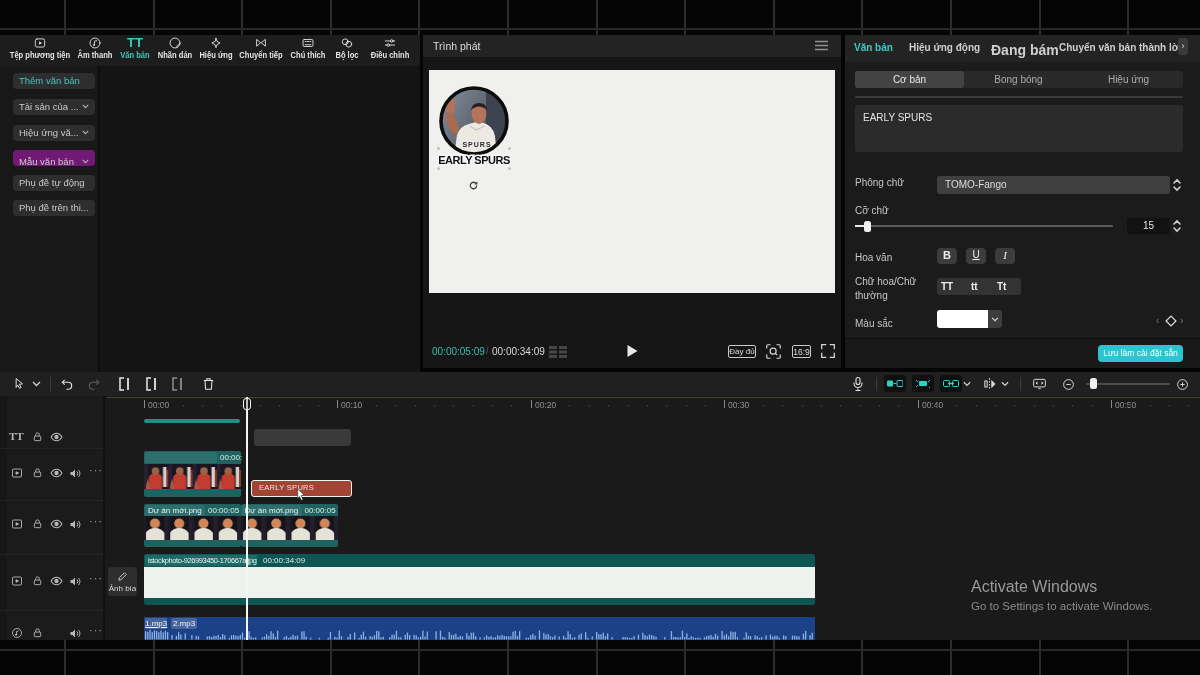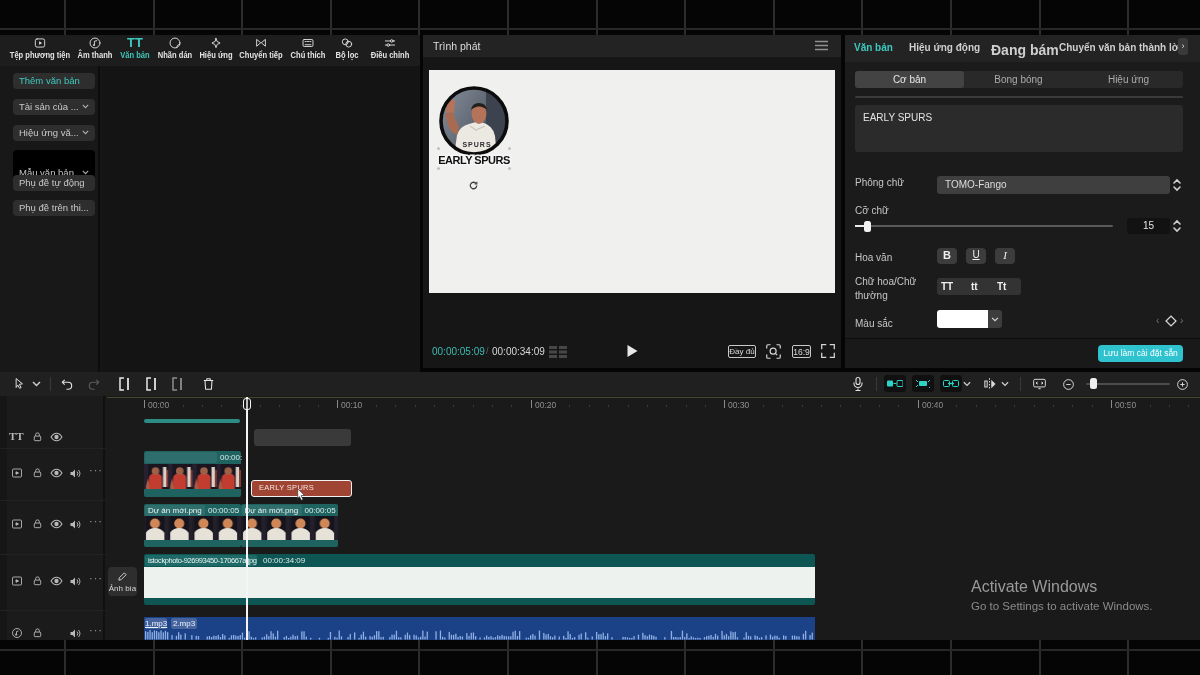--- a/index.html
+++ b/index.html
@@ -87,21 +87,21 @@
 <div class="abs" style="left:345px;top:15px;width:90px;text-align:center;color:#e4e4e4;font-size:9px;font-weight:bold;transform:scaleX(.84);">Điều chỉnh</div>
 <div class="abs" style="left:0;top:31px;width:100px;height:306px;background:#181818;border-right:2px solid #0d0d0d;"></div>
 <div class="abs" style="left:102px;top:31px;width:318px;height:306px;background:#141414;"></div>
 <div class="abs" style="left:13px;top:38px;width:82px;height:16px;background:#2e2e2e;border-radius:4px;color:#3ec9be;font-size:9.5px;line-height:16px;padding:0 6px;white-space:nowrap;overflow:hidden;">Thêm văn bản</div>
 <div class="abs" style="left:13px;top:64px;width:82px;height:16px;background:#2e2e2e;border-radius:4px;color:#c9c9c9;font-size:9.5px;line-height:16px;padding:0 6px;white-space:nowrap;overflow:hidden;">Tài sản của ...<svg style="float:right;margin-top:5px" width="7" height="5" viewBox="0 0 9 6" fill="none" stroke="#b5b5b5" stroke-width="1.3">
           <path d="M1 1l3.5 3.5L8 1"></path>
         </svg></div>
 <div class="abs" style="left:13px;top:90px;width:82px;height:16px;background:#2e2e2e;border-radius:4px;color:#c9c9c9;font-size:9.5px;line-height:16px;padding:0 6px;white-space:nowrap;overflow:hidden;">Hiệu ứng vă...<svg style="float:right;margin-top:5px" width="7" height="5" viewBox="0 0 9 6" fill="none" stroke="#b5b5b5" stroke-width="1.3">
           <path d="M1 1l3.5 3.5L8 1"></path>
         </svg></div>
-<div class="abs" style="left:13px;top:115px;width:82px;height:16px;background:#000000;border-radius:4px;color:#c9c9c9;font-size:9.5px;line-height:16px;padding:15px 6px;white-space:nowrap;overflow:hidden;">Mẫu văn bản<svg style="float:right;margin-top:5px" width="7" height="5" viewBox="0 0 9 6" fill="none" stroke="#b5b5b5" stroke-width="1.3">
+<div class="abs" style="left:13px;top:115px;width:82px;height:16px;background:#701a75;border-radius:4px;color:#c9c9c9;font-size:9.5px;line-height:16px;padding:4px 6px;white-space:nowrap;overflow:hidden;">Mẫu văn bản<svg style="float:right;margin-top:5px" width="7" height="5" viewBox="0 0 9 6" fill="none" stroke="#b5b5b5" stroke-width="1.3">
           <path d="M1 1l3.5 3.5L8 1"></path>
         </svg></div>
 <div class="abs" style="left:13px;top:140px;width:82px;height:16px;background:#2e2e2e;border-radius:4px;color:#c9c9c9;font-size:9.5px;line-height:16px;padding:0 6px;white-space:nowrap;overflow:hidden;">Phụ đề tự động</div>
 <div class="abs" style="left:13px;top:165px;width:82px;height:16px;background:#2e2e2e;border-radius:4px;color:#c9c9c9;font-size:9.5px;line-height:16px;padding:0 6px;white-space:nowrap;overflow:hidden;">Phụ đề trên thi...</div>
 </div>
 <div class="panel" style="left:423px;top:35px;width:418px;height:333px;background:#161616;">
 <div class="abs" style="left:0;top:0;width:418px;height:22px;background:#232323;"></div>
 <div class="abs" style="left:10px;top:5px;color:#dddddd;font-size:10.5px;">Trình phát</div>
 <svg class="abs" style="left:392px;top:5px" width="13" height="11" viewBox="0 0 13 11" stroke="#909090" stroke-width="1.4">
         <path d="M0 1.5h13M0 5.5h13M0 9.5h13"></path>

